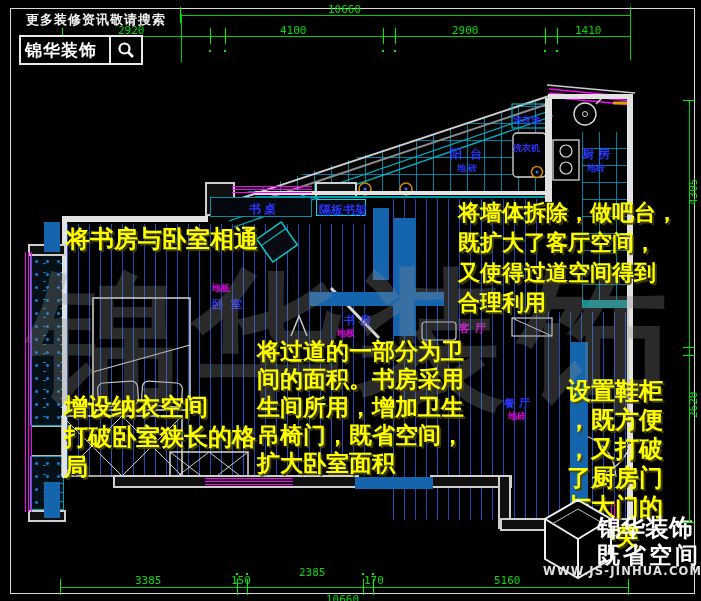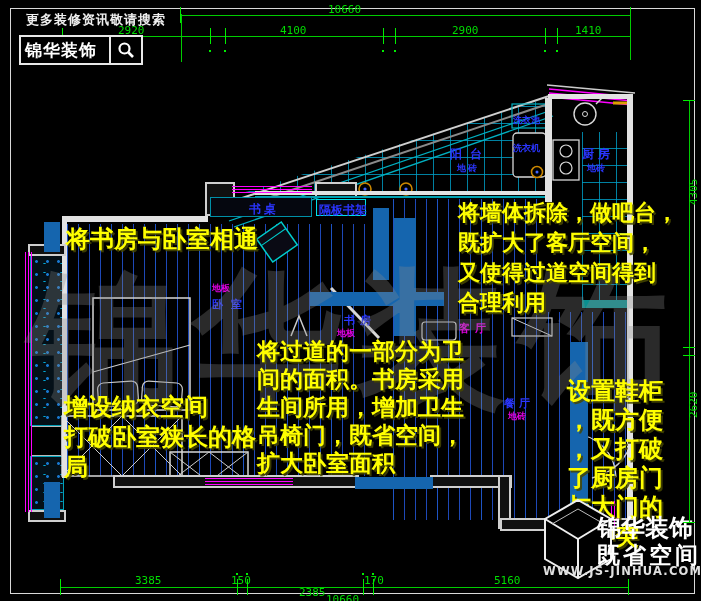--- a/index.html
+++ b/index.html
@@ -240,21 +240,21 @@
   <div class="gdot" style="left:209px;top:50px;"></div>
   <div class="gdot" style="left:224px;top:50px;"></div>
   <div class="gdot" style="left:382px;top:50px;"></div>
   <div class="gdot" style="left:394px;top:50px;"></div>
   <div class="gdot" style="left:544px;top:50px;"></div>
   <div class="gdot" style="left:556px;top:50px;"></div>
 
   <div class="dl-h" style="left:60px;top:587px;width:568px;"></div>
   <div class="dim" style="left:135px;top:574px;">3385</div>
   <div class="dim" style="left:231px;top:574px;">150</div>
-  <div class="dim" style="left:299px;top:586px;">2385</div>
+  <div class="dim" style="left:299px;top:566px;">2385</div>
   <div class="dim" style="left:364px;top:574px;">170</div>
   <div class="dim" style="left:494px;top:574px;">5160</div>
   <div class="dim" style="left:326px;top:593px;">10660</div>
   <div class="tick-v" style="left:60px;top:579px;"></div>
   <div class="tick-v" style="left:237px;top:579px;"></div>
   <div class="tick-v" style="left:247px;top:579px;"></div>
   <div class="tick-v" style="left:363px;top:579px;"></div>
   <div class="tick-v" style="left:373px;top:579px;"></div>
   <div class="tick-v" style="left:628px;top:579px;"></div>
   <div class="gdot" style="left:236px;top:573px;"></div>

